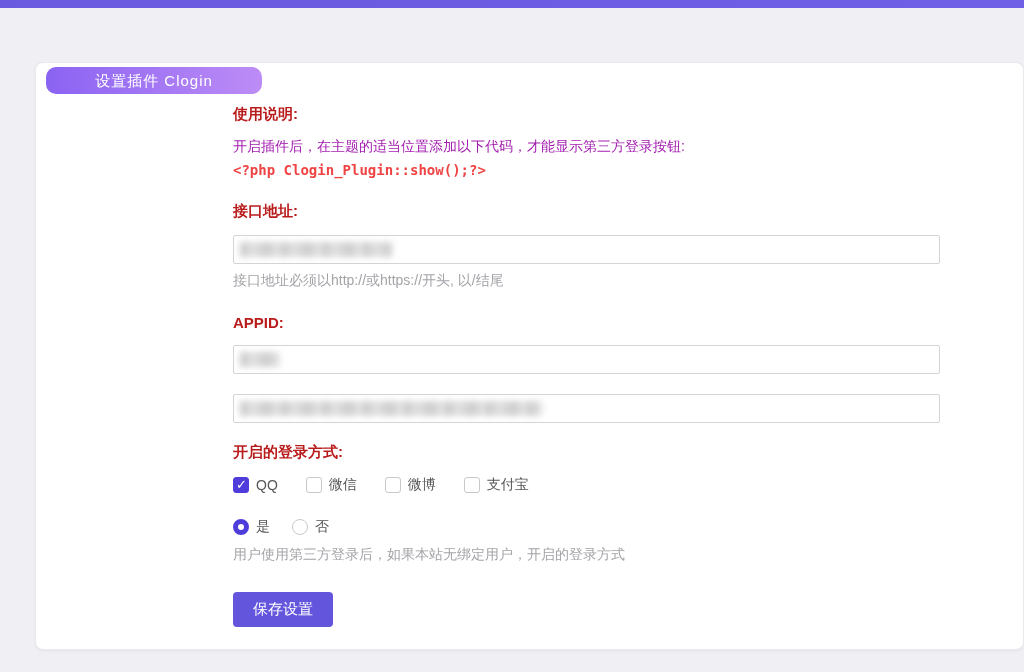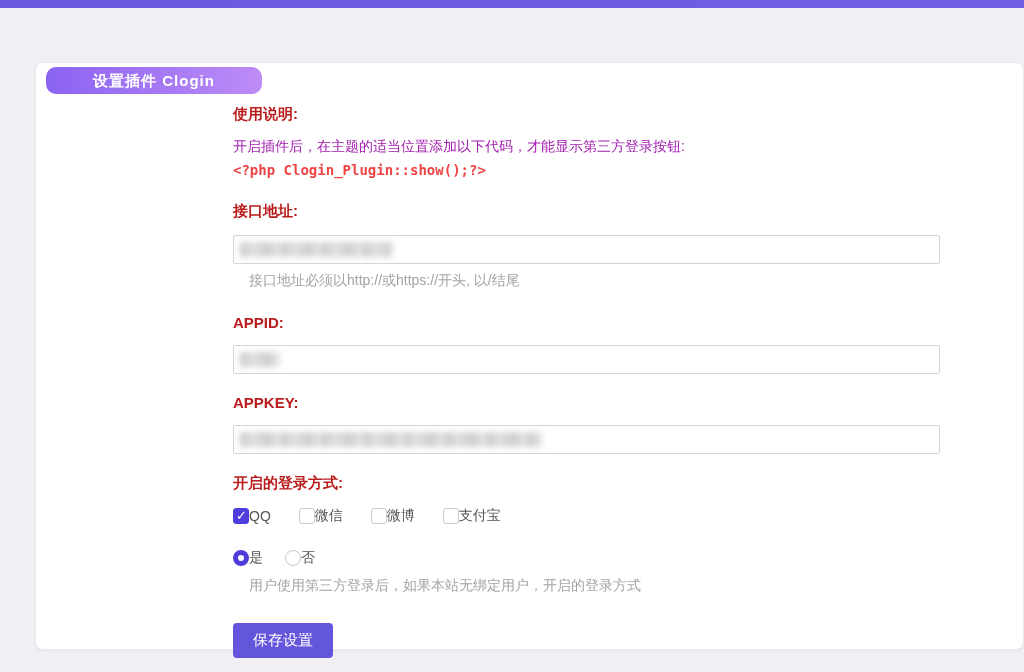--- a/index.html
+++ b/index.html
@@ -29,21 +29,21 @@
     top: 4px;
     left: 10px;
     min-width: 216px;
     height: 27px;
     line-height: 27px;
     text-align: center;
     border-radius: 10px;
     background: linear-gradient(90deg, #8a63f2, #bd8cf6);
     color: #ffffff;
     font-size: 15px;
-    font-weight: bold;
+    font-weight: normal;
     letter-spacing: 1px;
     padding: 0 18px;
   }
   .content {
     padding: 42px 80px 0 197px;
   }
   .field-label {
     font-size: 15px;
     font-weight: bold;
     color: #b91c1c;
@@ -79,32 +79,32 @@
     opacity: 0.85;
     background: repeating-linear-gradient(90deg, #bdbdbd 0px, #dcdcdc 13px, #c4c4c4 27px, #e4e4e4 41px);
   }
   .w-api { width: 152px; }
   .w-appid { width: 40px; }
   .w-appkey { width: 302px; }
   .help-text {
     color: #a3a3a8;
     font-size: 14px;
     margin-bottom: 24px;
-    margin-left: 16px;
   }
   .spacer-sm { height: 12px; }
   .option-row {
     display: flex;
     align-items: center;
     gap: 28px;
     margin-bottom: 24px;
   }
   .option-item {
     display: flex;
     align-items: center;
+    gap: 7px;
     font-size: 14px;
     color: #555;
     cursor: pointer;
   }
   .chk-box {
     width: 16px;
     height: 16px;
     border: 1px solid #c8c8cd;
     border-radius: 3px;
     background: #fff;
@@ -168,21 +168,20 @@
       <span class="redacted w-api"></span>
     </div>
     <div class="help-text">接口地址必须以http://或https://开头, 以/结尾</div>
 
     <div class="field-label">APPID:</div>
     <div class="text-input">
       <span class="redacted w-appid"></span>
     </div>
     <div class="spacer-sm"></div>
 
-    <div class="field-label">APPKEY:</div>
     <div class="text-input">
       <span class="redacted w-appkey"></span>
     </div>
     <div class="spacer-sm"></div>
 
     <div class="field-label">开启的登录方式:</div>
     <div class="option-row">
       <label class="option-item">
         <span class="chk-box checked"></span>
         <span>QQ</span>

